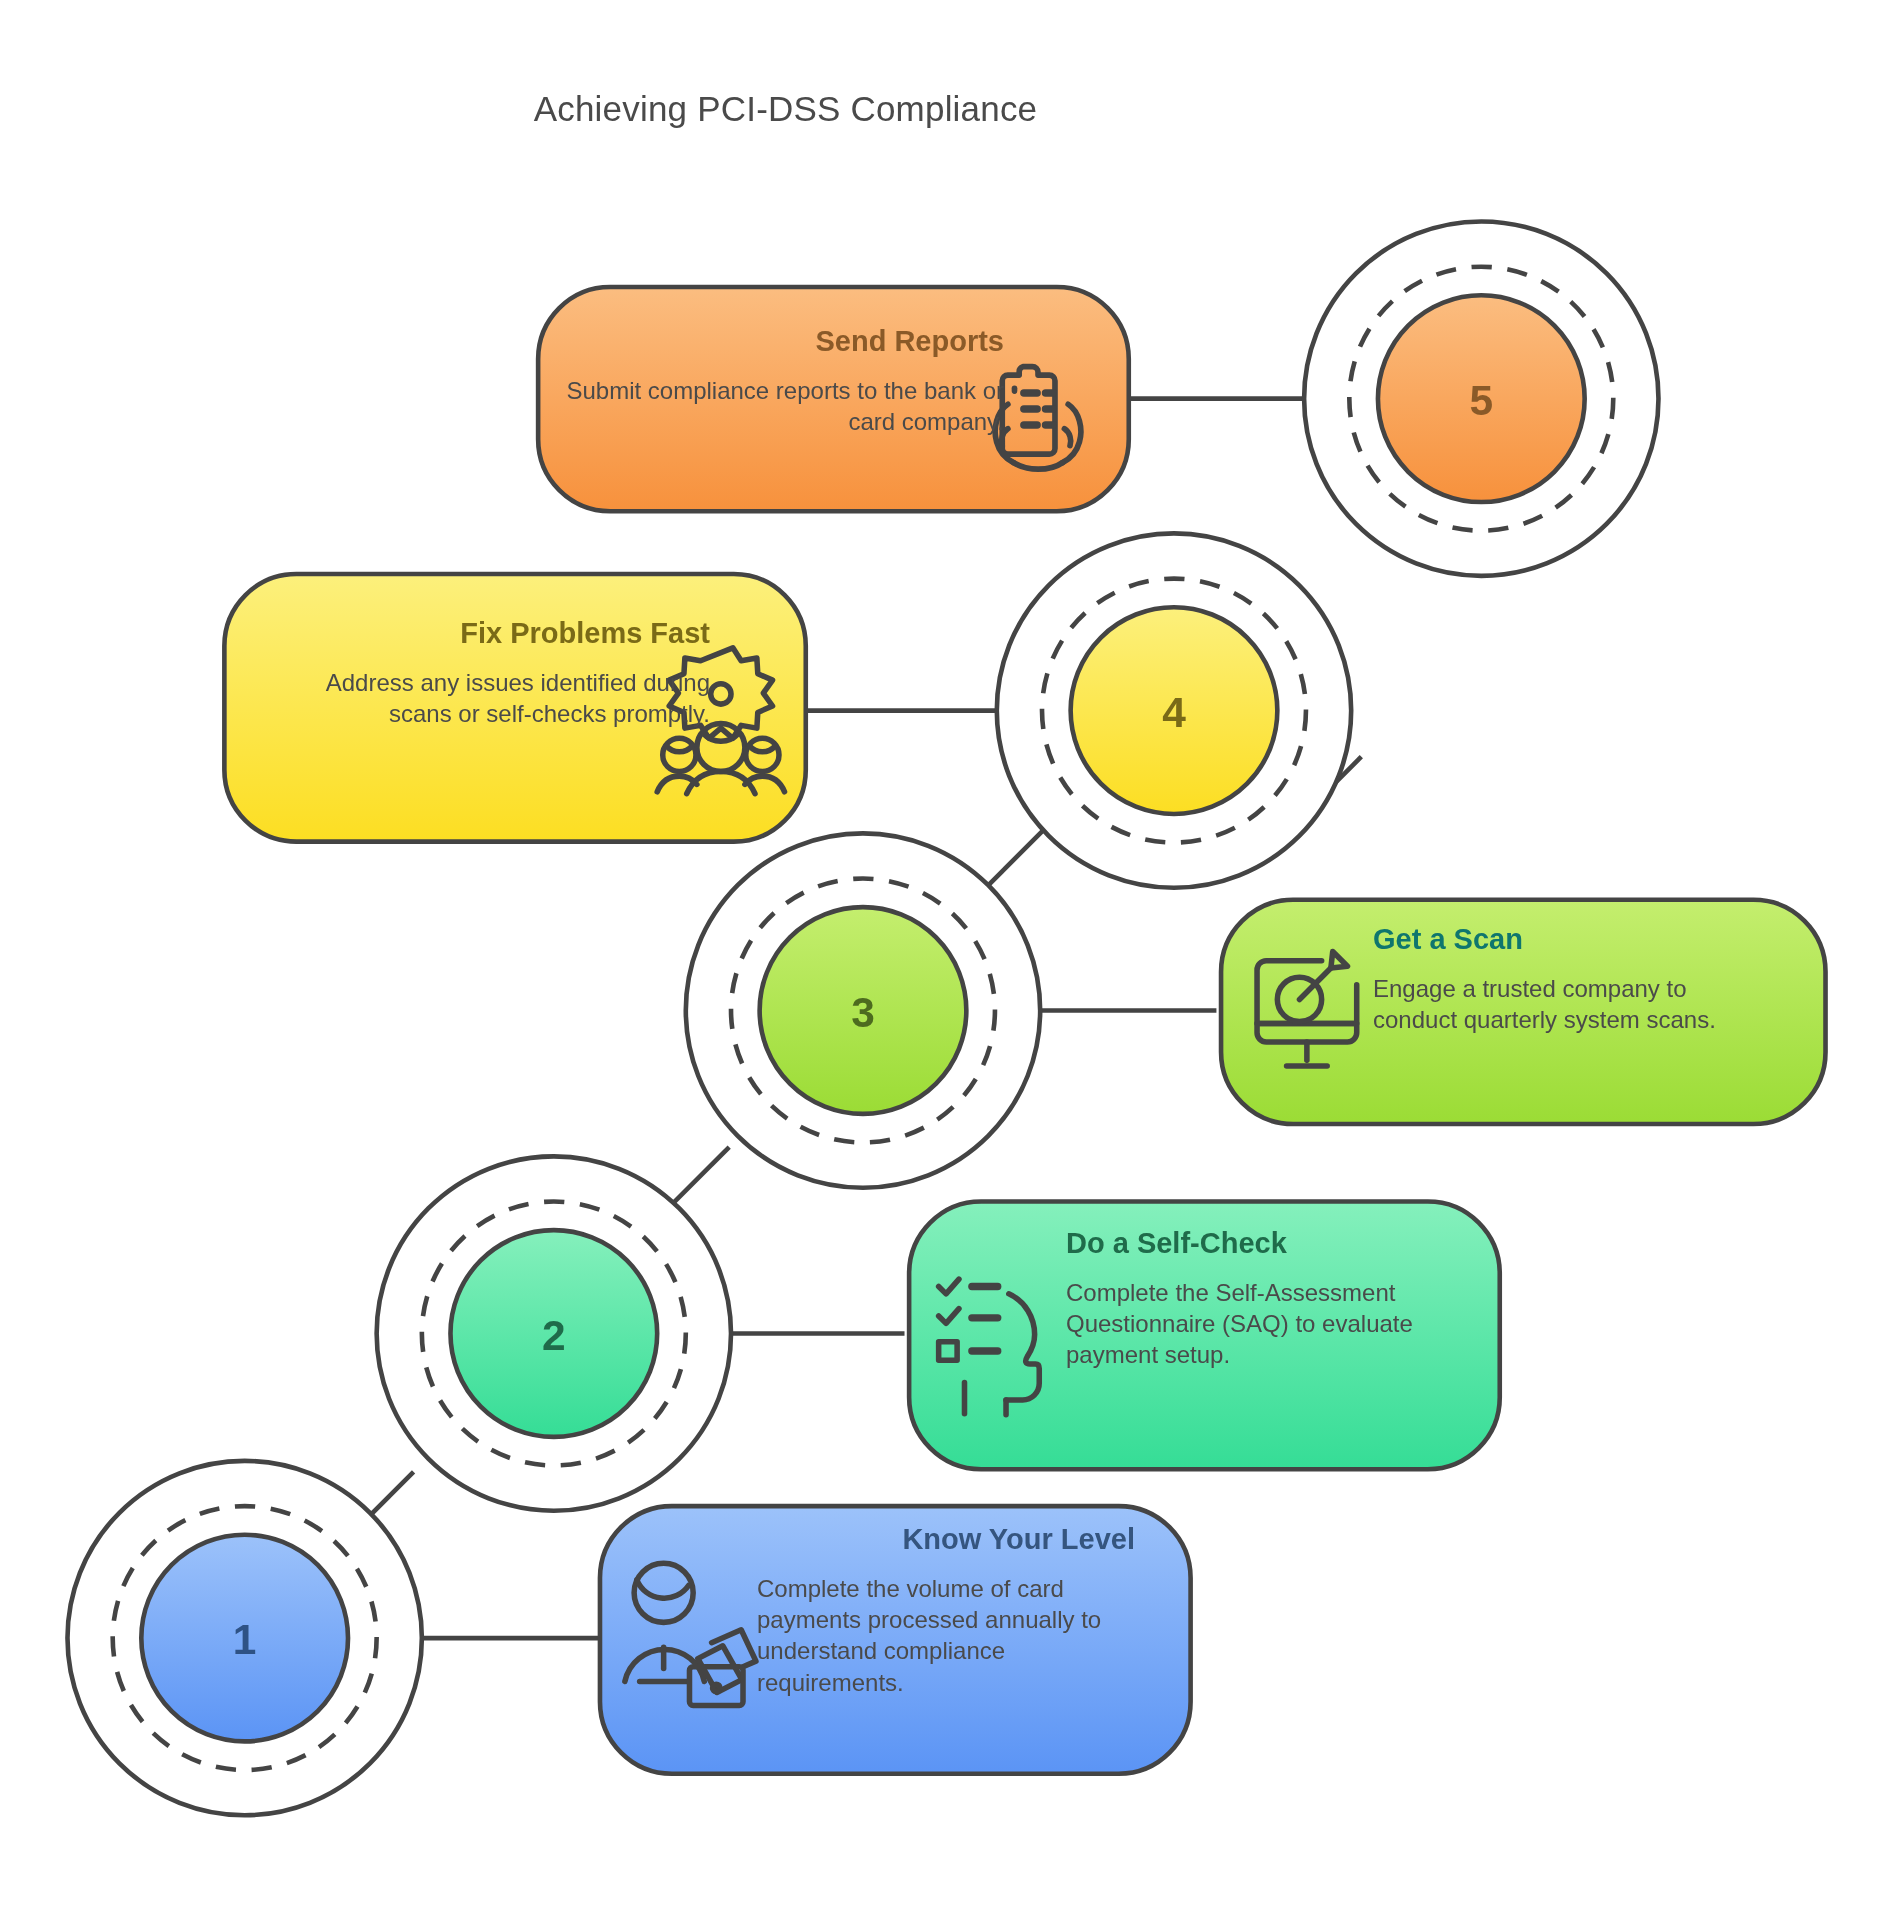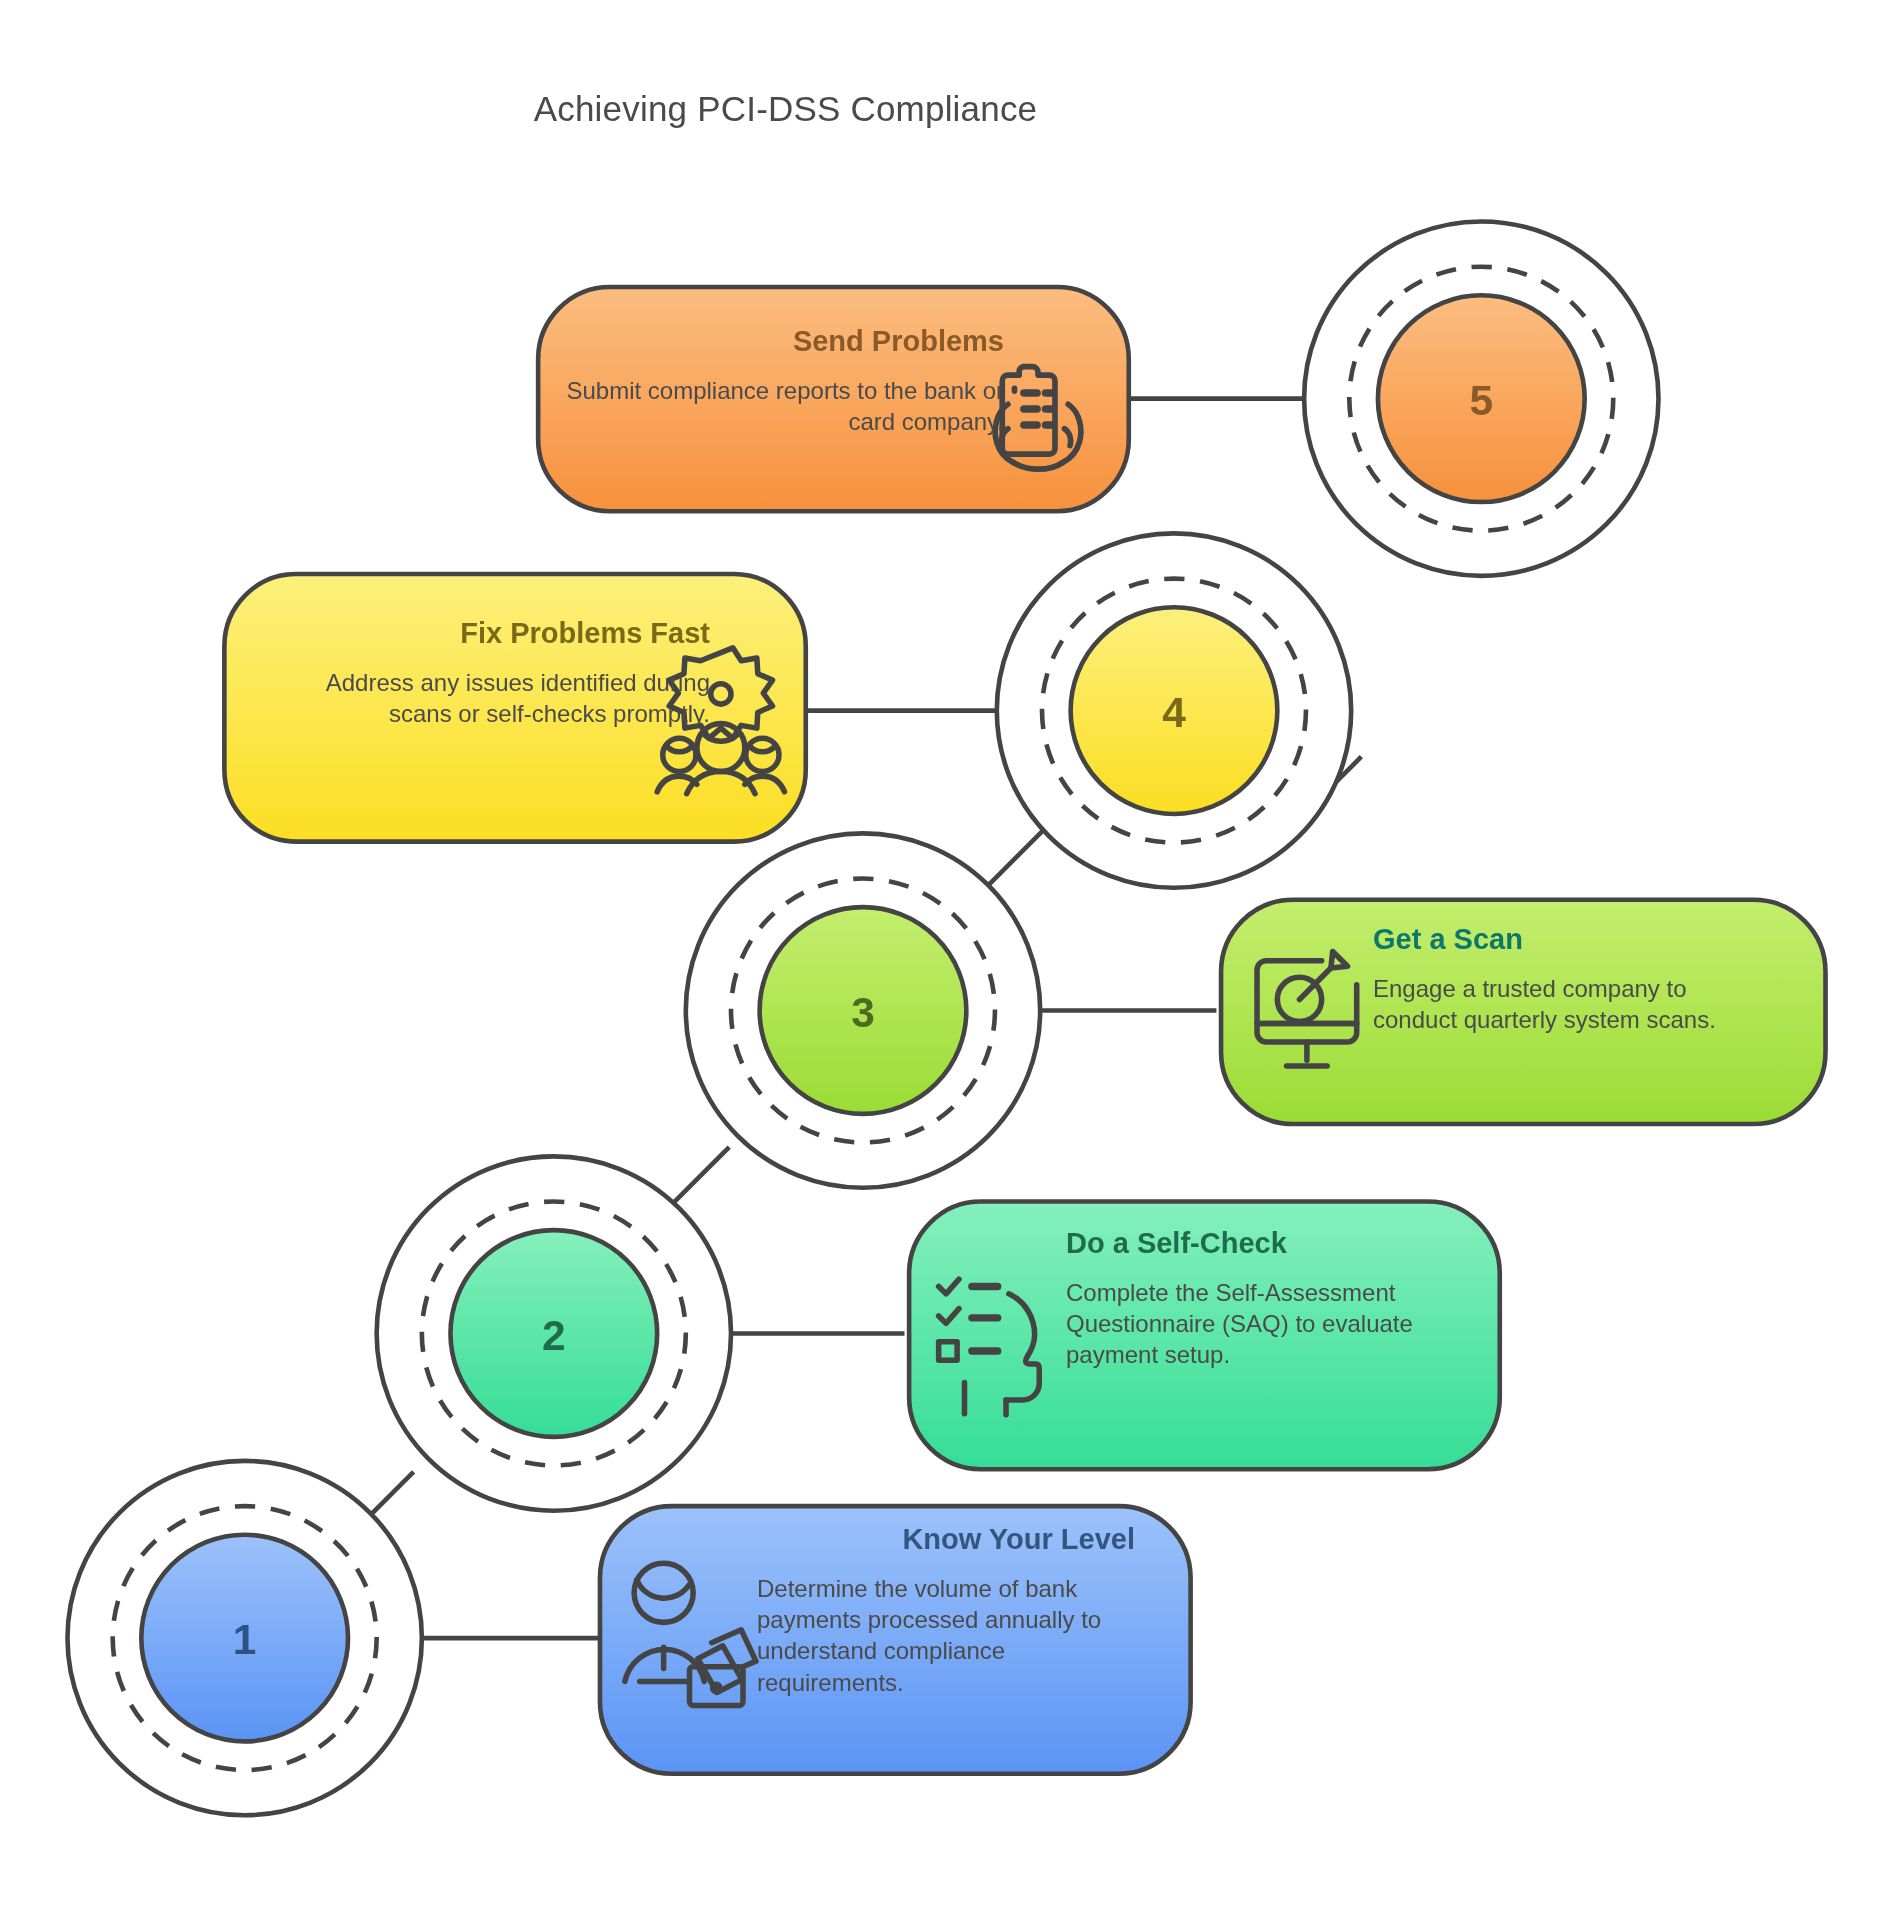--- a/index.html
+++ b/index.html
@@ -264,38 +264,38 @@
         <line x1="18" y1="132" x2="70" y2="132"></line>
         <path d="M 96 90 l 32 -14 l 16 34 l -14 6"></path>
         <path d="M 82 106 l 28 -12 l 18 38 l -28 12 z" transform="rotate(-4 100 120)"></path>
         <rect x="72" y="116" width="58" height="42" rx="4"></rect>
         <circle cx="101" cy="139" r="4" fill="#444444"></circle>
       </g>
     </g>
   </svg>
 
   <div class="card-text align-right" id="card-5-text">
-    <div class="card-heading">Send Problems</div>
+    <div class="card-heading">Send Reports</div>
     <div class="card-body">Submit compliance reports to the bank or card company.</div>
   </div>
 
   <div class="card-text align-right" id="card-4-text">
     <div class="card-heading">Fix Problems Fast</div>
     <div class="card-body">Address any issues identified during scans or self-checks promptly.</div>
   </div>
 
   <div class="card-text align-left" id="card-3-text">
     <div class="card-heading">Get a Scan</div>
     <div class="card-body">Engage a trusted company to conduct quarterly system scans.</div>
   </div>
 
   <div class="card-text align-left" id="card-2-text">
     <div class="card-heading">Do a Self-Check</div>
     <div class="card-body">Complete the Self-Assessment Questionnaire (SAQ) to evaluate payment setup.</div>
   </div>
 
   <div class="card-text align-left" id="card-1-text">
     <div class="card-heading">Know Your Level</div>
-    <div class="card-body">Determine the volume of bank payments processed annually to understand compliance requirements.</div>
+    <div class="card-body">Complete the volume of card payments processed annually to understand compliance requirements.</div>
   </div>
 
 </div>
 
 
 </body></html>

